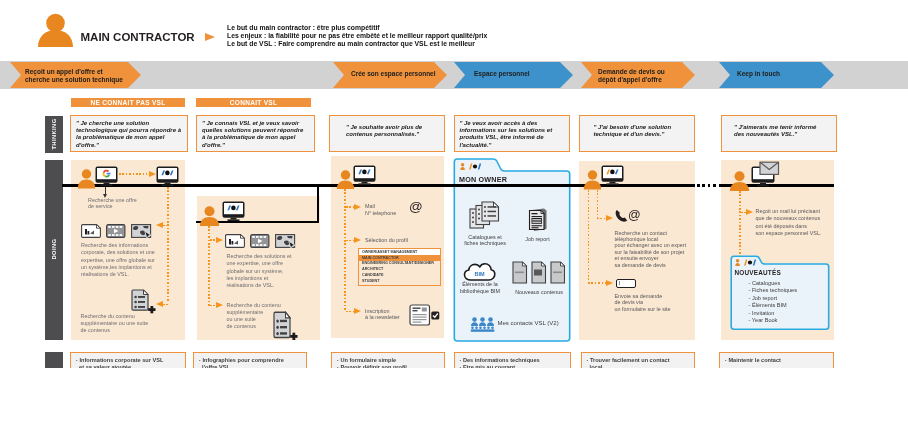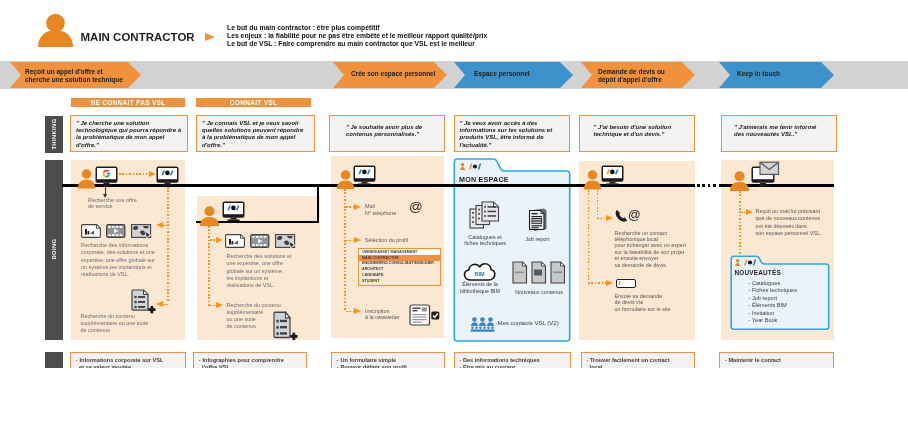--- a/index.html
+++ b/index.html
@@ -313,21 +313,21 @@
     <path d="M2.3 181 L2.3 5 Q2.3 2 5.3 2 L41 2 Q44 2 45 4.5 L48.5 11.5 Q49.5 14 52.5 14 L114.7 14 Q117.7 14 117.7 17 L117.7 181 Q117.7 184 114.7 184 L5.3 184 Q2.3 184 2.3 181 Z" fill="#eaf2fa" stroke="#29abe2" stroke-width="1.6"></path>
   </svg>
 
   <svg class="abs" style="left:459.5px;top:162.5px;" width="23" height="7" viewBox="0 0 23 7">
     <circle cx="2.6" cy="1.8" r="1.7" fill="#e8861f"></circle>
     <path d="M0.3 7 C0.3 4.8 1.3 3.9 2.6 3.9 C3.9 3.9 4.9 4.8 4.9 7 Z" fill="#e8861f"></path>
     <path d="M10.8 0.6 L12.4 0.6 L10.6 6.4 L9 6.4 Z" fill="#f7941e"></path>
     <circle cx="15" cy="3.5" r="2.1" fill="#111"></circle>
     <path d="M19.6 0.6 L21.2 0.6 L19.4 6.4 L17.8 6.4 Z" fill="#2e76bc"></path>
   </svg>
-  <div class="abs" style="left:459px;top:174.5px;font-size:7.2px;font-weight:bold;color:#231f20;letter-spacing:0.2px;">MON ESPACE</div>
+  <div class="abs" style="left:459px;top:174.5px;font-size:7.2px;font-weight:bold;color:#231f20;letter-spacing:0.2px;">MON OWNER</div>
 
   <svg class="abs" style="left:469px;top:200.5px;" width="31" height="31" viewBox="0 0 31 31">
     <g>
       <rect x="1" y="8" width="13.5" height="19" fill="#e6e7e8" stroke="#414042" stroke-width="1.1"></rect>
       <circle cx="4" cy="12" r="1" fill="#414042"></circle>
         <circle cx="4" cy="16.5" r="1" fill="#414042"></circle>
         <circle cx="4" cy="21" r="1" fill="#414042"></circle>
     </g>
     <g>
       <rect x="7" y="4.5" width="13.5" height="19" fill="#e6e7e8" stroke="#414042" stroke-width="1.1"></rect>

